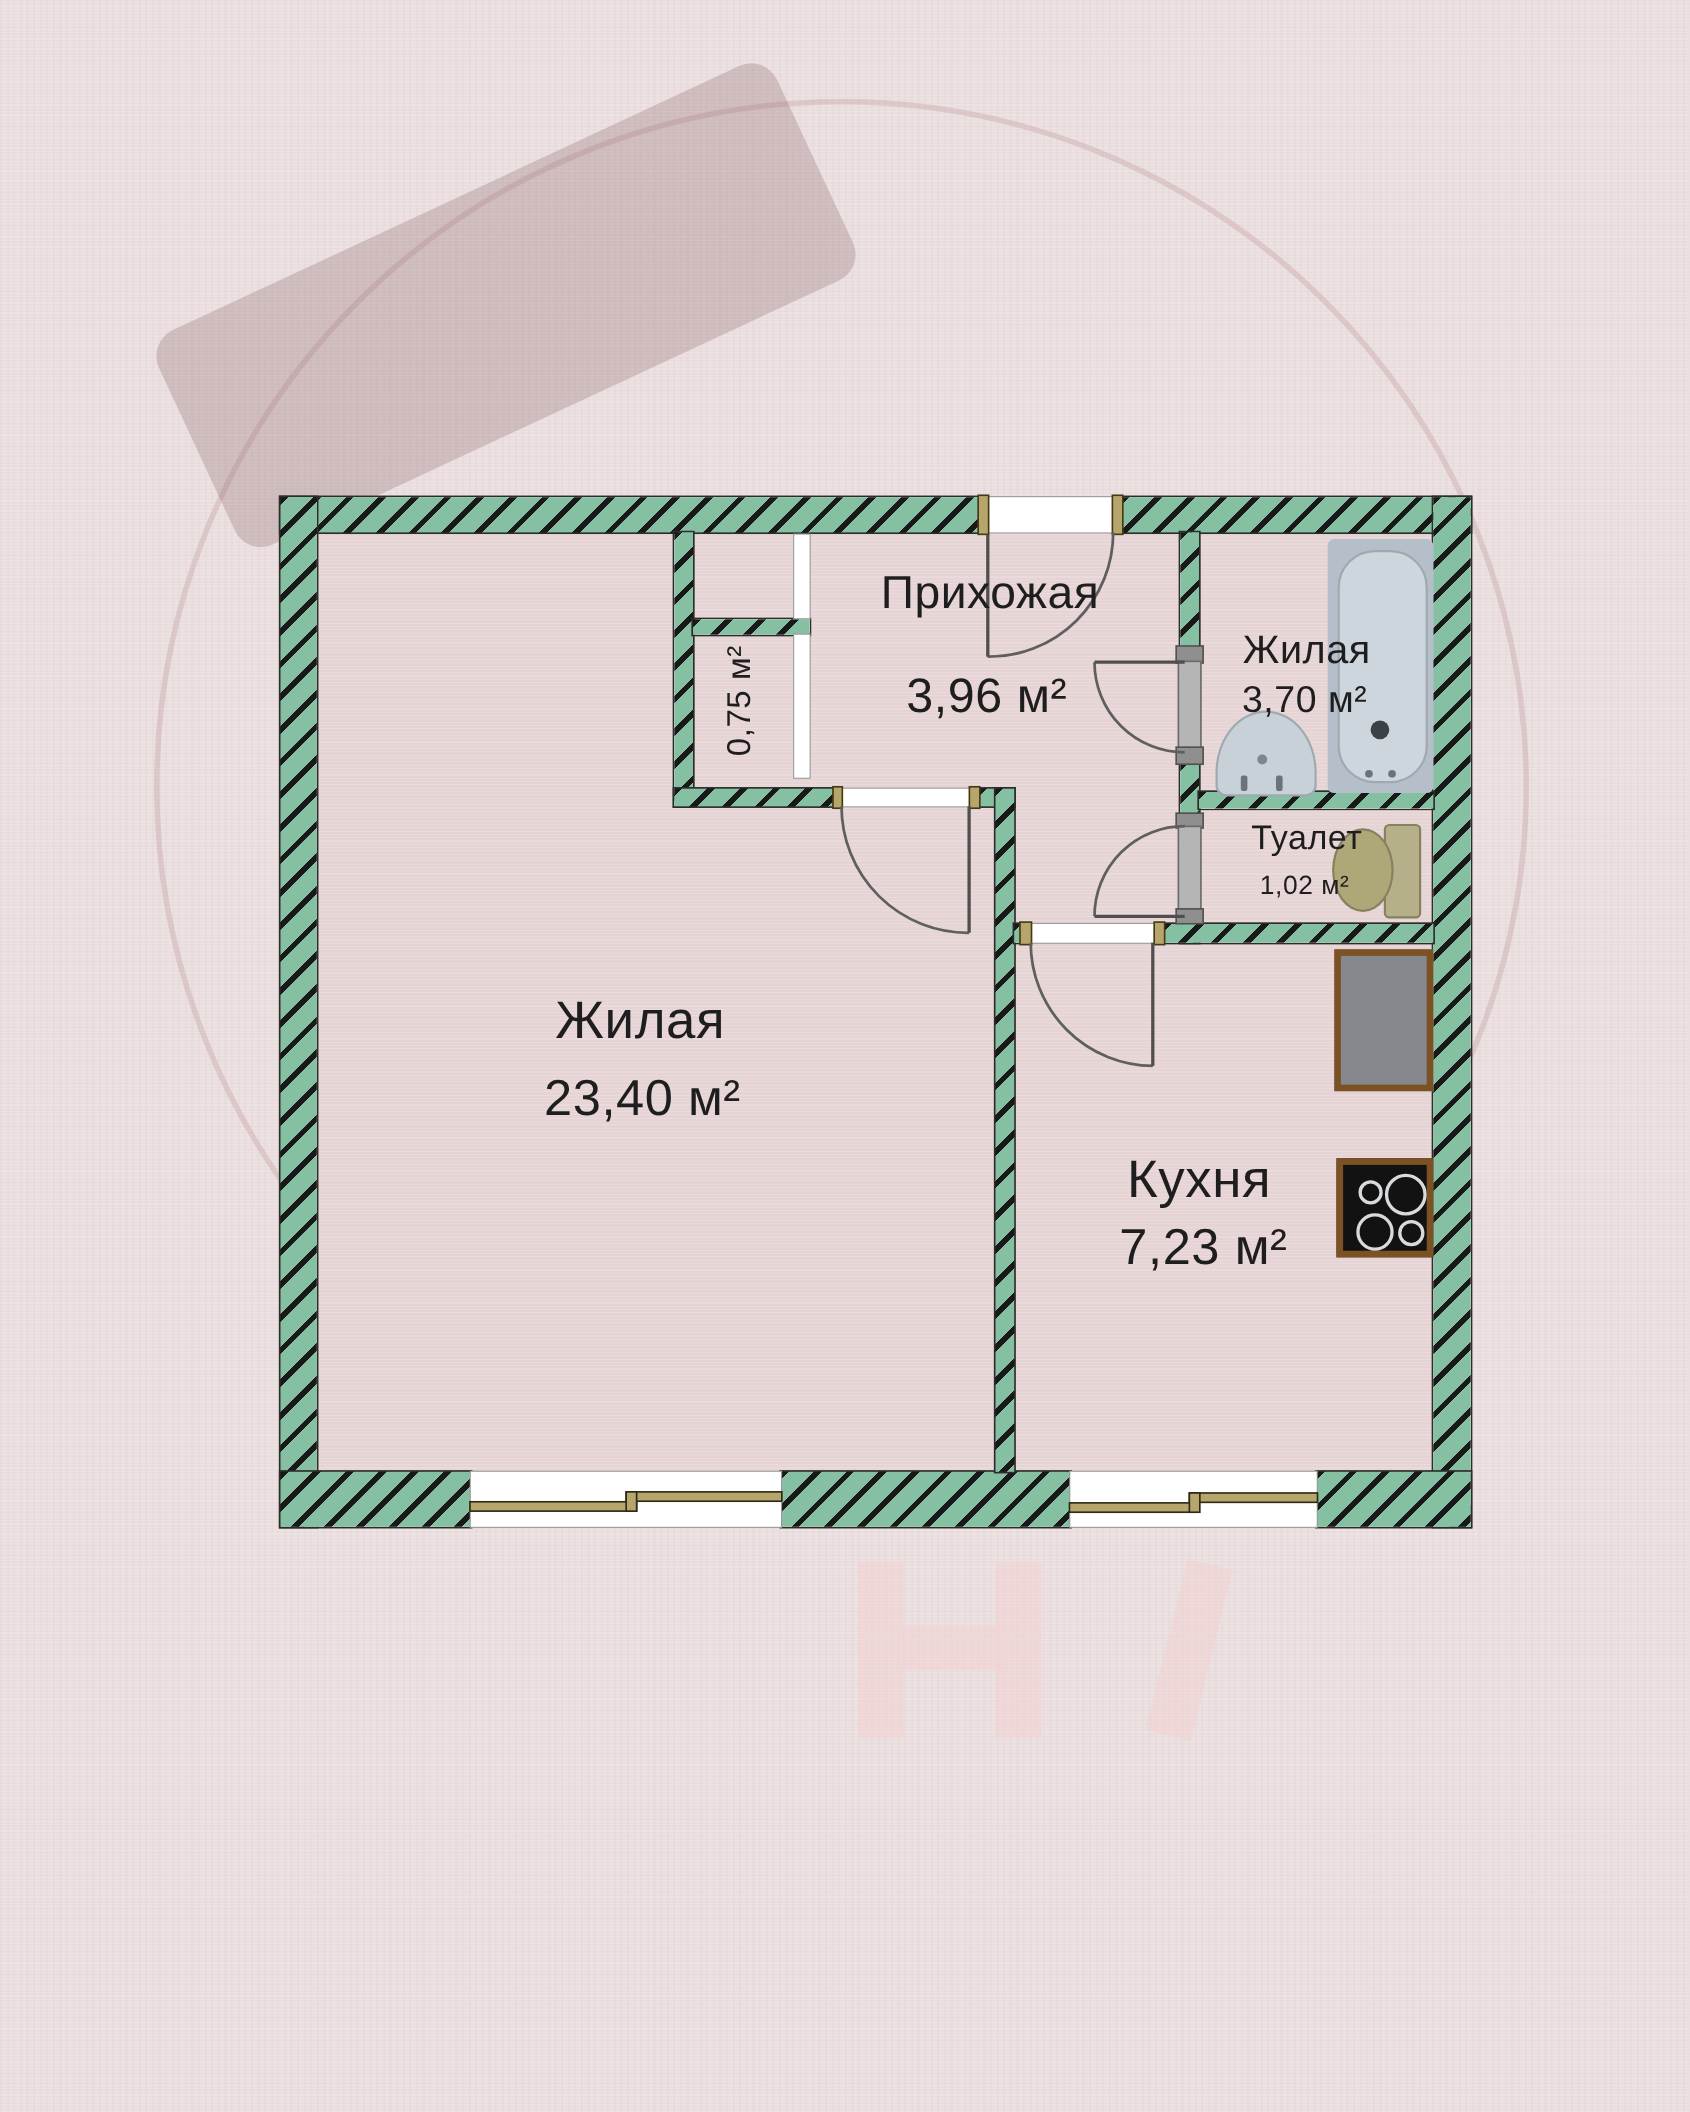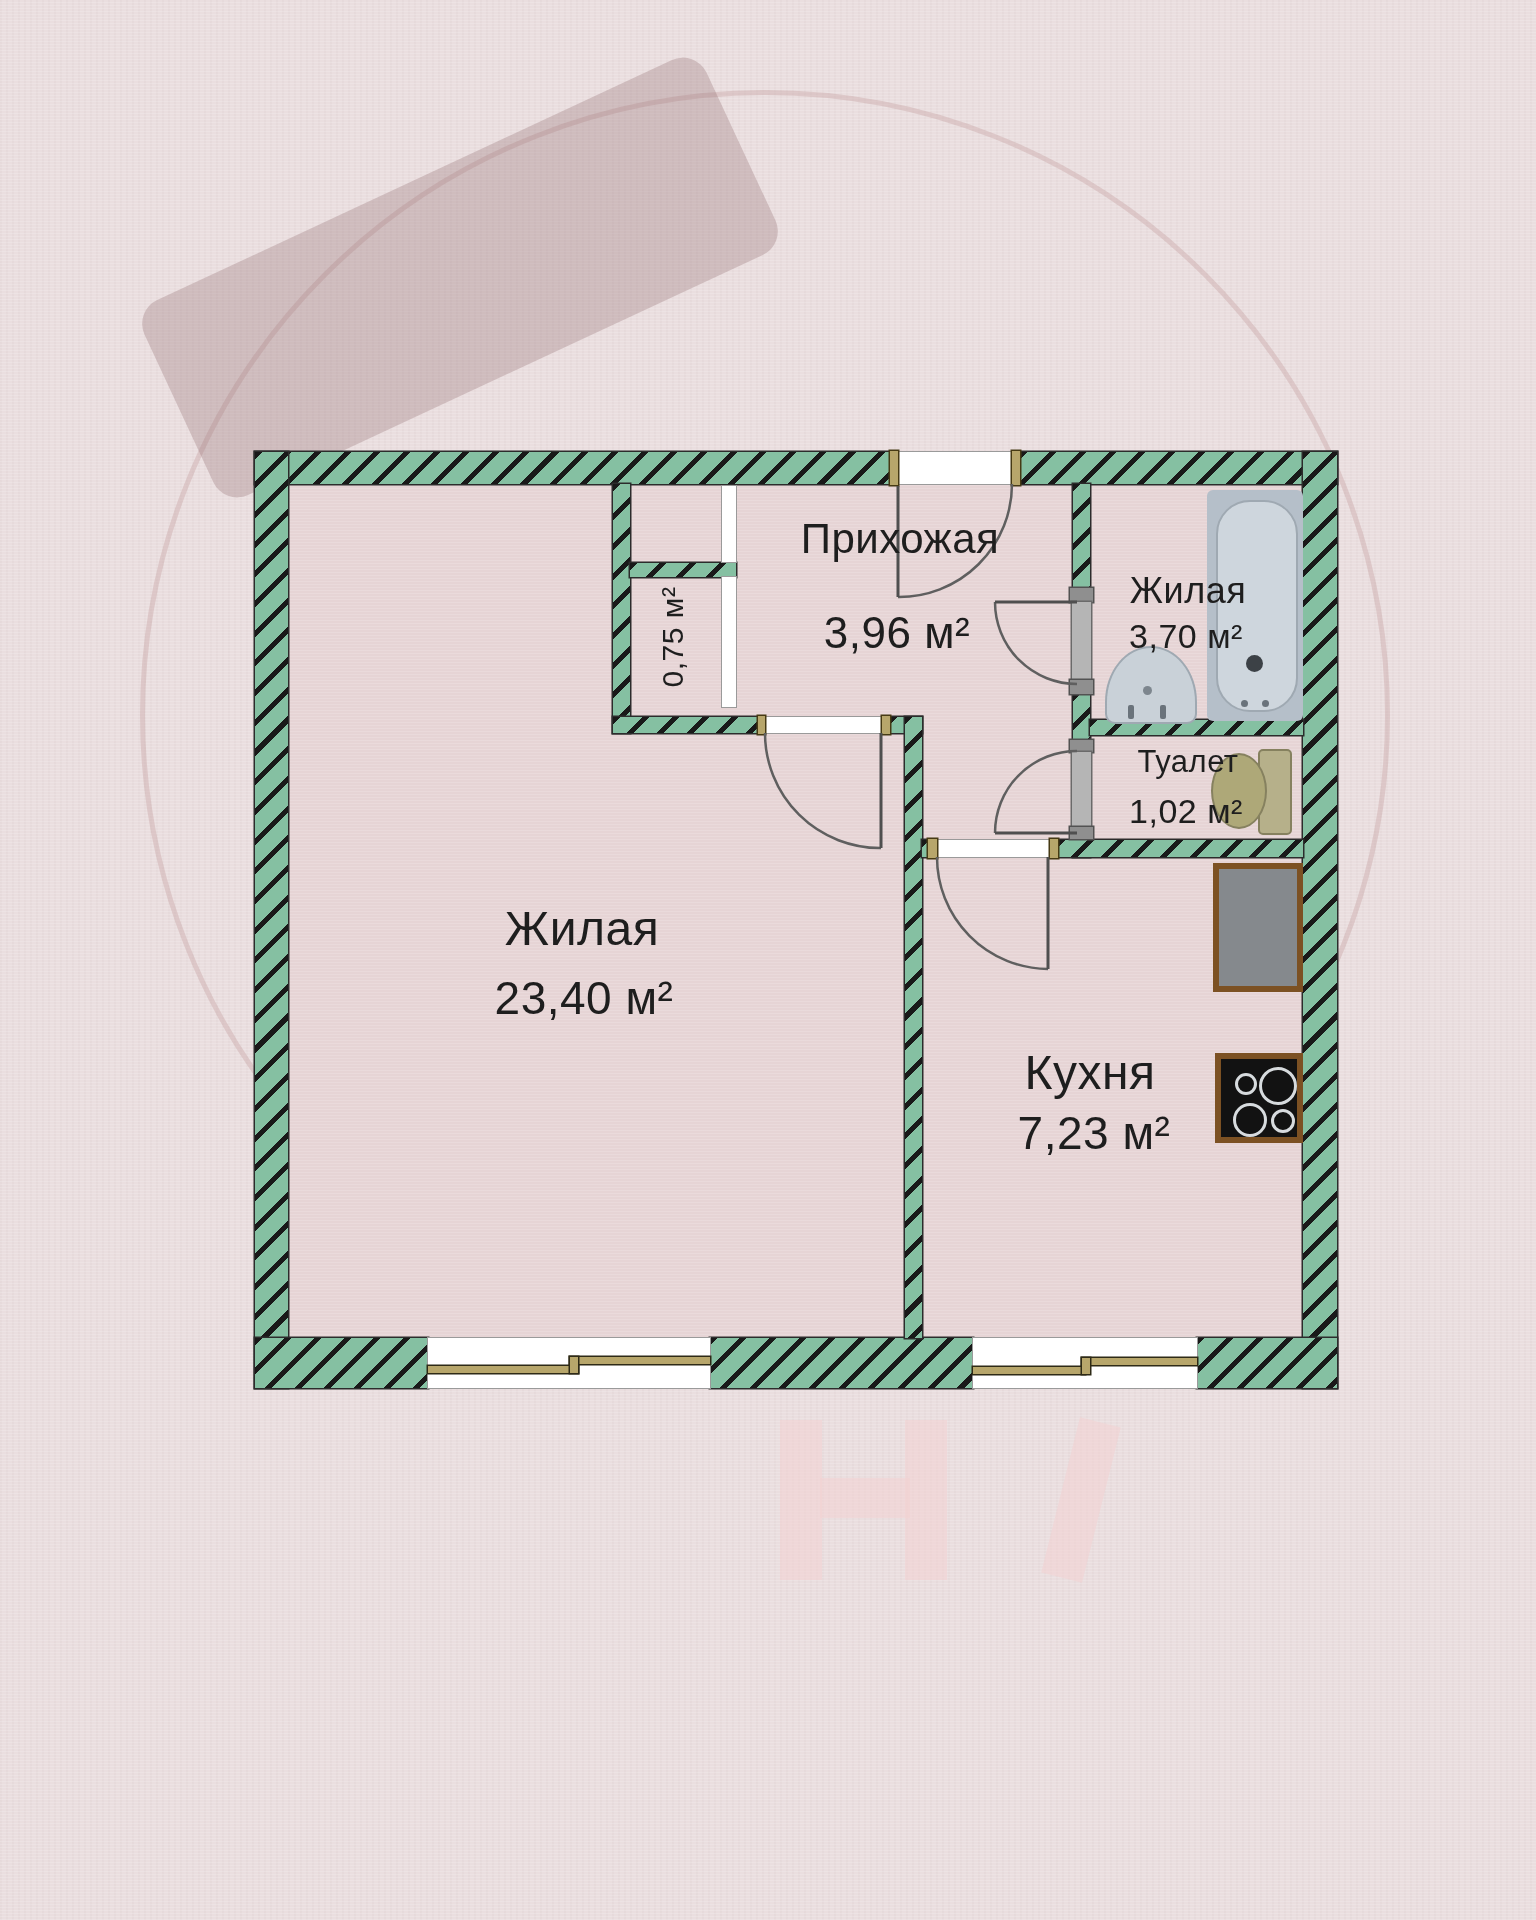--- a/index.html
+++ b/index.html
@@ -161,18 +161,18 @@
   <div class="burner" style="left:38px;top:8px;width:32px;height:32px;"></div>
   <div class="burner" style="left:12px;top:44px;width:28px;height:28px;"></div>
   <div class="burner" style="left:50px;top:50px;width:18px;height:18px;"></div>
 </div>
 
 <div class="label" style="left:700px;top:515px;width:400px;font-size:42px;">Прихожая</div>
 <div class="label" style="left:697px;top:608px;width:400px;font-size:44px;">3,96 м²</div>
 <div class="label" style="left:1038px;top:570px;width:300px;font-size:36px;">Жилая</div>
 <div class="label" style="left:1036px;top:617px;width:300px;font-size:34px;">3,70 м²</div>
 <div class="label" style="left:1038px;top:744px;width:300px;font-size:31px;">Туалет</div>
-<div class="label" style="left:1036px;top:792px;width:300px;font-size:34px;">1,02 м²</div>
+<div class="label" style="left:1036px;top:792px;width:300px;font-size:24px;">1,02 м²</div>
 <div class="label" style="left:382px;top:901px;width:400px;font-size:48px;">Жилая</div>
 <div class="label" style="left:384px;top:971px;width:400px;font-size:46px;">23,40 м²</div>
 <div class="label" style="left:890px;top:1045px;width:400px;font-size:48px;">Кухня</div>
 <div class="label" style="left:894px;top:1106px;width:400px;font-size:46px;">7,23 м²</div>
 <div class="label" style="left:593px;top:621px;width:160px;height:32px;line-height:32px;font-size:30px;transform:rotate(-90deg);">0,75 м²</div>
 
 </body></html>

